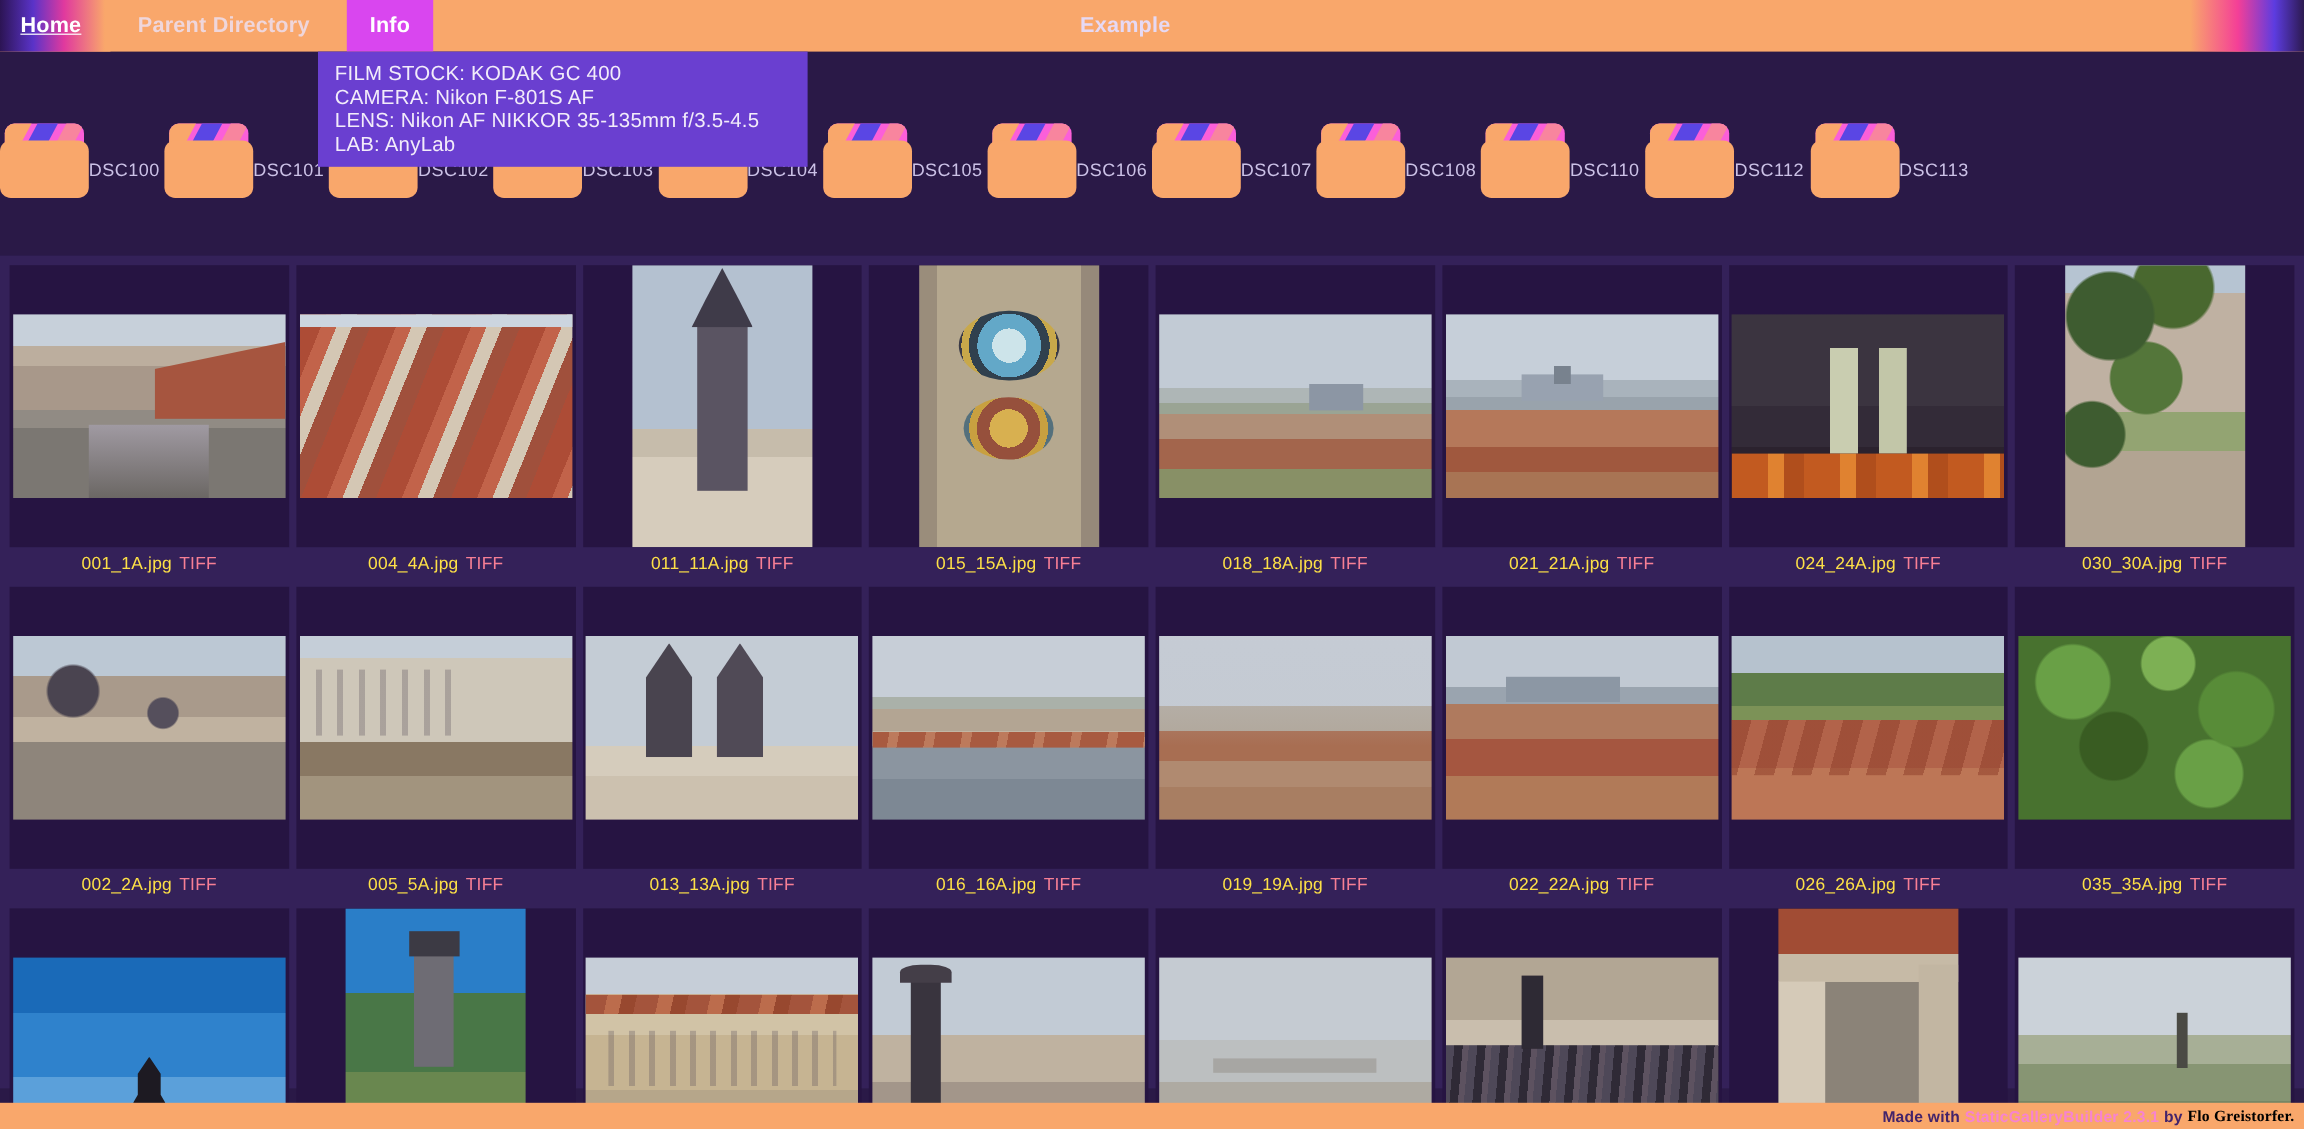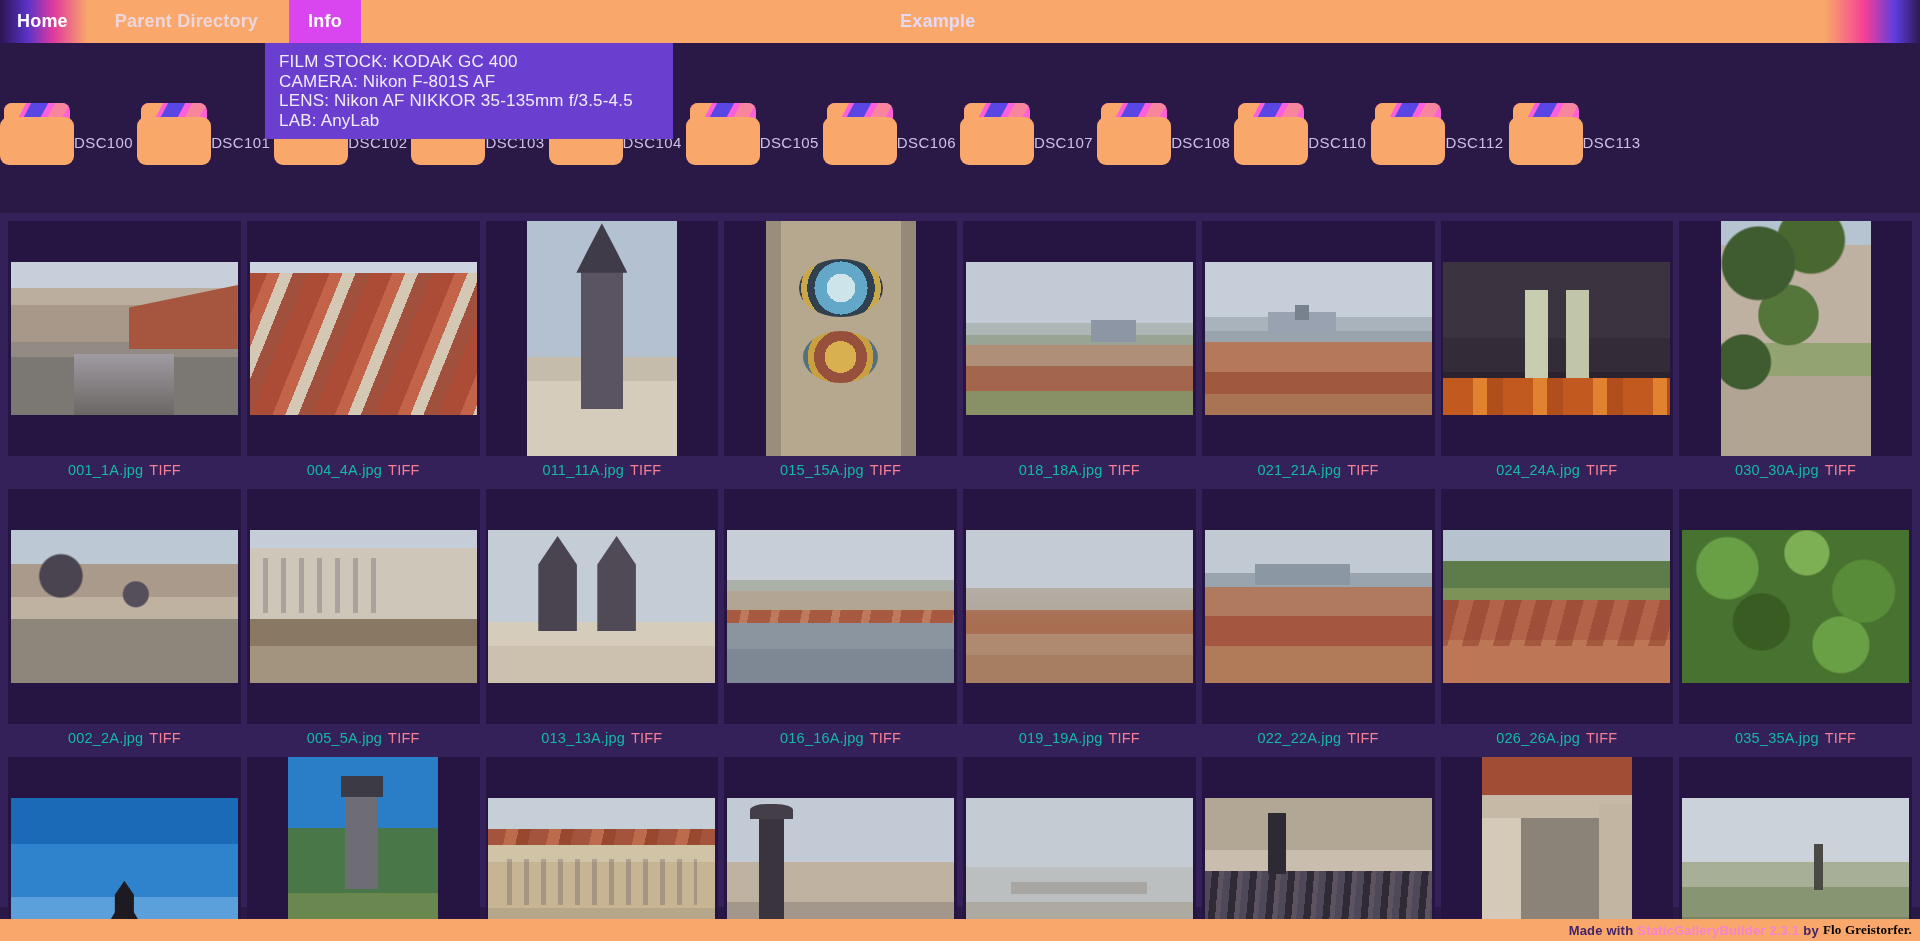--- a/index.html
+++ b/index.html
@@ -22,21 +22,21 @@
   }
   .nav-grad-right {
     position:absolute; right:0; top:0; bottom:0; width:95px;
     background:linear-gradient(90deg,rgba(249,167,107,0) 0%,#f43f97 42%,#5d3ce0 74%,#2c1a50 100%);
   }
   .nav-item {
     position:relative; z-index:1; display:flex; align-items:center;
     padding:0 16px; font-weight:bold; font-size:18px;
     color:rgba(236,226,248,.8); cursor:pointer;
   }
-  .nav-item.home { color:#ffffff; margin-left:1px; }
+  .nav-item.home { color:#ffffff; margin-left:1px;text-decoration:underline; }
   .nav-item.parent { margin-left:15px; }
   .nav-item.info { margin-left:15px; padding:0 19px; background:#d946ef; color:#ffffff; }
   .nav-title {
     position:absolute; left:900px; top:0; height:100%; z-index:1;
     display:flex; align-items:center; font-weight:bold; font-size:18px; color:#e6d9f4;
   }
 
   
   .tooltip {
     position:absolute; left:265px; top:43px; width:408px; z-index:50;
@@ -68,21 +68,21 @@
   .grid { display:grid; grid-template-columns:repeat(8,1fr); column-gap:6px; row-gap:6px; }
   .cell { display:flex; flex-direction:column; }
   .imgbox {
     height:235px; background:#261442; display:flex;
     align-items:center; justify-content:center; overflow:hidden; cursor:pointer;
   }
   .caption {
     height:27px; display:flex; align-items:center; justify-content:center;
     gap:6px; font-size:14.5px;
   }
-  .cap-name  { color:#14b8a6; cursor:pointer; }
+  .cap-name  { color:#fde047; cursor:pointer; }
   .cap-format{ color:#f77f95; cursor:pointer; }
 
   .photo { position:relative; overflow:hidden; flex:none; }
   .photo.landscape { width:227px; height:153px; }
   .photo.portrait  { width:150px; height:235px; }
   .photo::before, .photo::after { content:""; position:absolute; }
 
   
   .st-street{background:linear-gradient(180deg,#c7d0da 0 17%,#bcae9e 17% 28%,#a8988a 28% 52%,#918b84 52% 62%,#7b7772 62%)}
   .st-street::before{left:52%;top:15%;width:48%;height:42%;background:#a6553f;clip-path:polygon(0 35%,100% 0,100% 100%,0 100%)}

